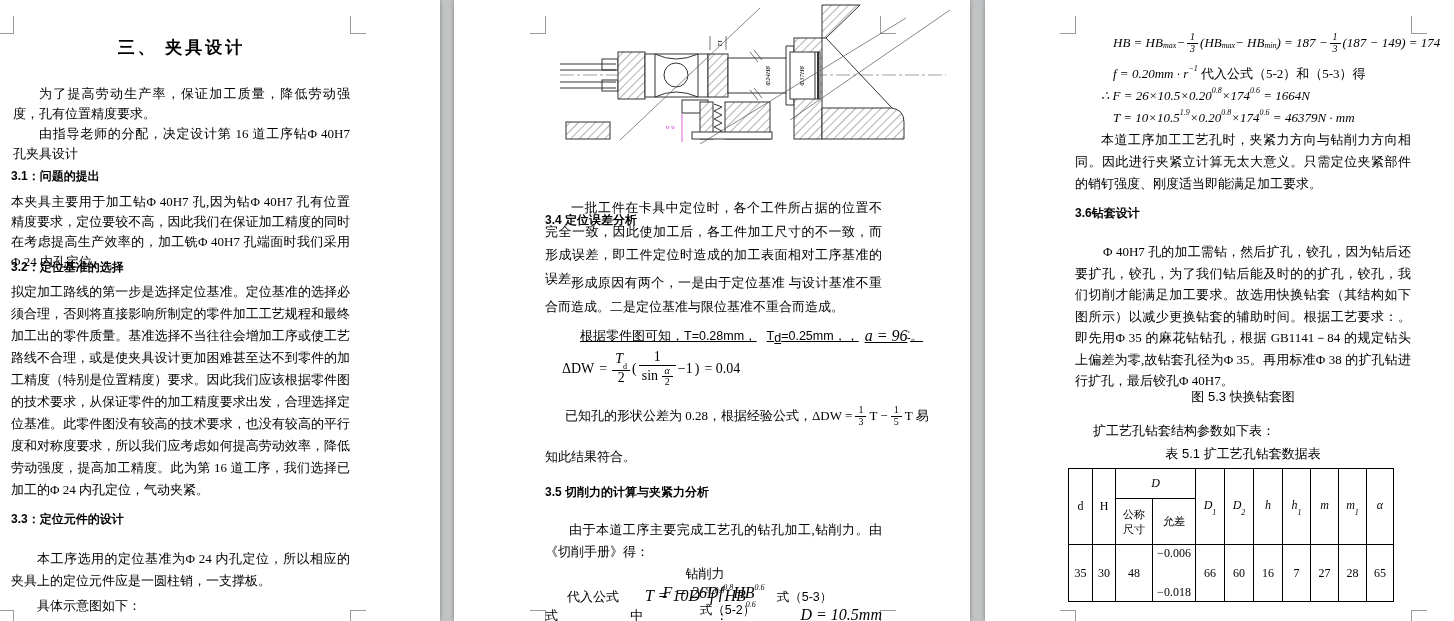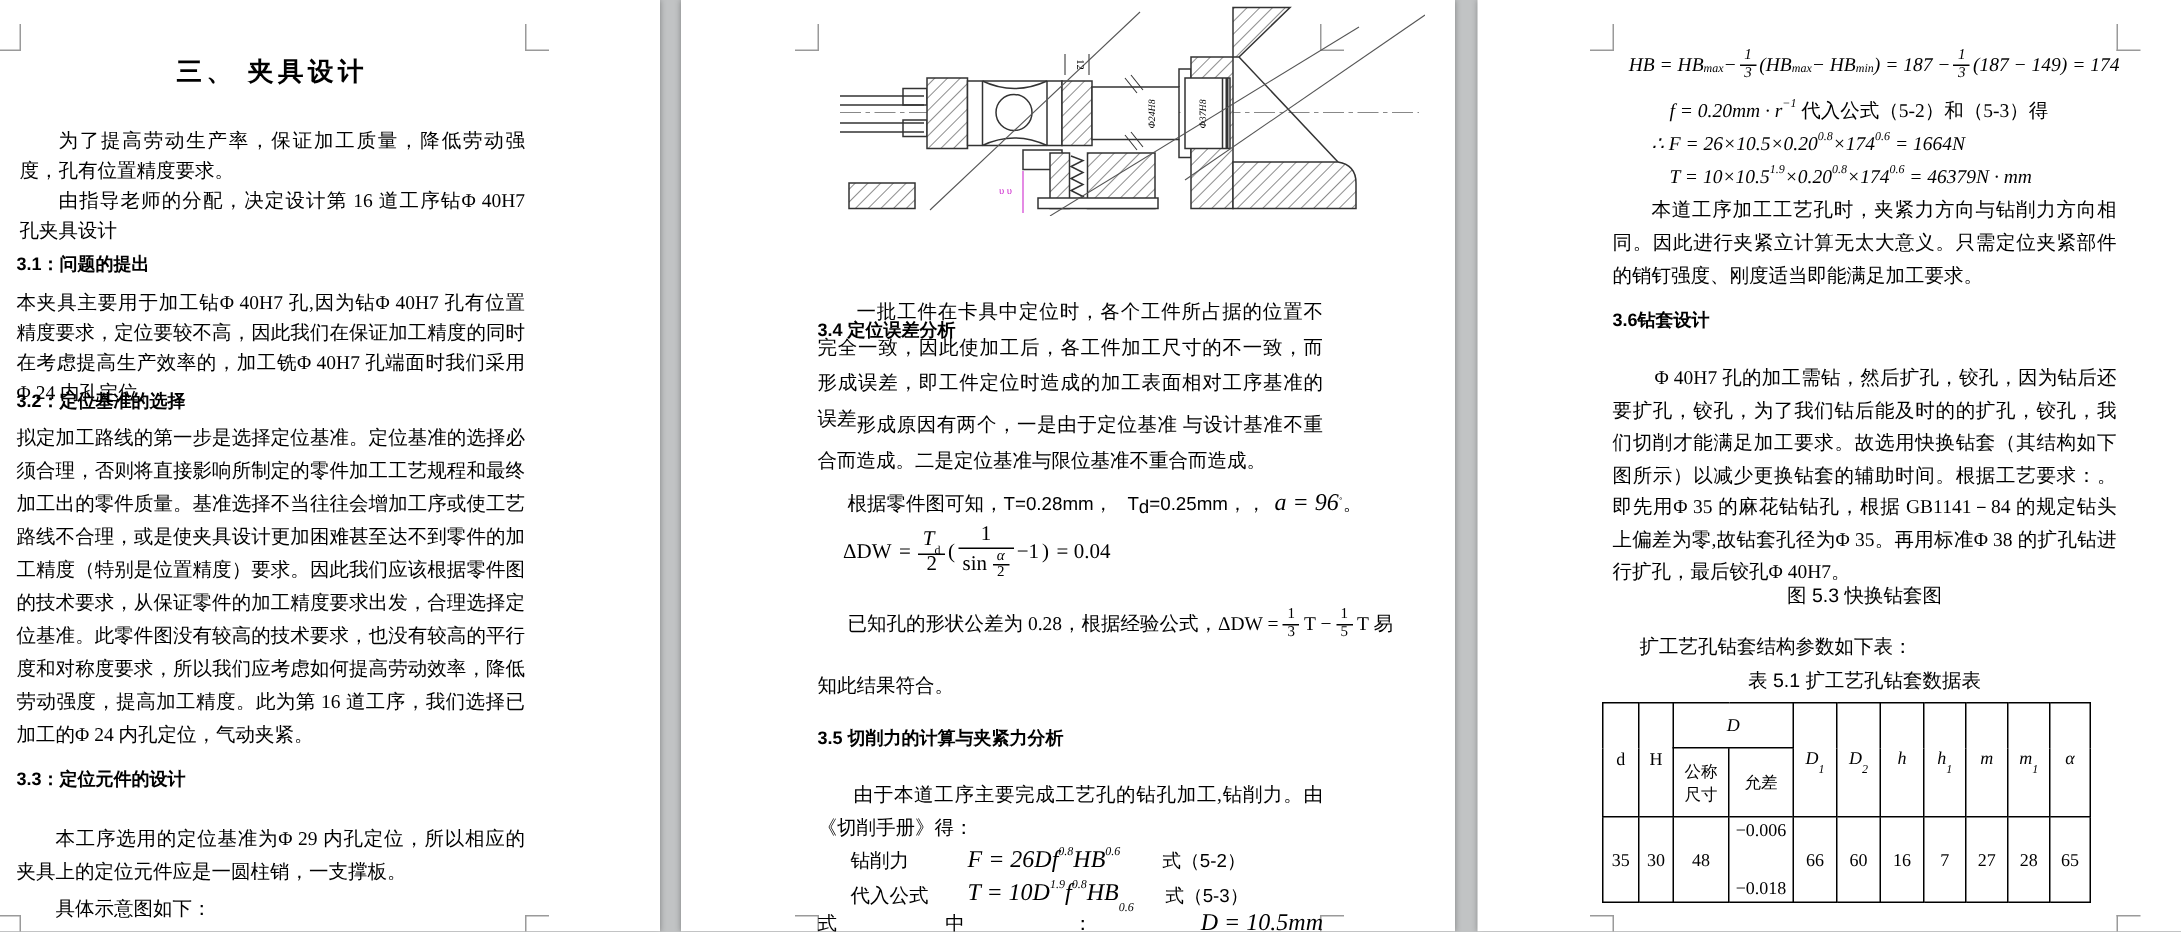--- a/index.html
+++ b/index.html
@@ -8,21 +8,21 @@
   .canvas{position:absolute;left:0;top:0;width:1454px;height:621px;}
   .page{position:absolute;top:0;height:621px;width:516px;background:#fff;
         box-shadow:0 0 4px rgba(0,0,0,.35);}
   #page1{left:-76px;} #page2{left:454px;} #page3{left:985px;}
   .blk{position:absolute;}
   .cn{font-size:13px;line-height:20px;text-align:justify;}
   .hd{font-family:"Liberation Sans",sans-serif;font-weight:700;font-size:12px;line-height:20px;}
   .title{font-family:"Liberation Sans",sans-serif;font-weight:700;font-size:17px;
          letter-spacing:3px;text-align:center;}
   .ind{text-indent:26px;}
-  .math{font-style:italic;font-family:"Liberation Serif",serif;justify-content:flex-end;}
+  .math{font-style:italic;font-family:"Liberation Serif",serif;}
   sup,sub{font-size:8px;}
   sup{position:relative;top:-2px;} sub{position:relative;top:2px;}
   .frac{display:inline-block;vertical-align:middle;text-align:center;line-height:1.05;
         font-family:"Liberation Serif",serif;}
   .frac .num{display:block;border-bottom:1px solid #000;padding:0 3px;}
   .frac .den{display:block;padding:0 3px;}
   .sfrac{font-size:10px;}
   .mark{position:absolute;width:15px;height:17px;border:0 solid #9a9a9a;}
   .tl{border-right-width:1px;border-bottom-width:1px;}
   .tr{border-left-width:1px;border-bottom-width:1px;}
@@ -50,21 +50,21 @@
     <div class="mark br" style="left:426px;top:610px;"></div>
 
     <div class="blk title" style="left:89px;top:36px;width:337px;">三、 夹具设计</div>
     <div class="blk cn ind" style="left:89px;top:84px;width:337px;">为了提高劳动生产率，保证加工质量，降低劳动强度，孔有位置精度要求。</div>
     <div class="blk cn ind" style="left:89px;top:124px;width:337px;">由指导老师的分配，决定设计第 16 道工序钻Φ 40H7 孔夹具设计</div>
     <div class="blk hd" style="left:87px;top:166px;width:337px;">3.1：问题的提出</div>
     <div class="blk cn" style="left:87px;top:192px;width:339px;">本夹具主要用于加工钻Φ 40H7 孔,因为钻Φ 40H7 孔有位置精度要求，定位要较不高，因此我们在保证加工精度的同时在考虑提高生产效率的，加工铣Φ 40H7 孔端面时我们采用Φ 24 内孔定位。</div>
     <div class="blk hd" style="left:87px;top:257px;width:337px;">3.2：定位基准的选择</div>
     <div class="blk cn" style="left:87px;top:281px;width:339px;line-height:22px;">拟定加工路线的第一步是选择定位基准。定位基准的选择必须合理，否则将直接影响所制定的零件加工工艺规程和最终加工出的零件质量。基准选择不当往往会增加工序或使工艺路线不合理，或是使夹具设计更加困难甚至达不到零件的加工精度（特别是位置精度）要求。因此我们应该根据零件图的技术要求，从保证零件的加工精度要求出发，合理选择定位基准。此零件图没有较高的技术要求，也没有较高的平行度和对称度要求，所以我们应考虑如何提高劳动效率，降低劳动强度，提高加工精度。此为第 16 道工序，我们选择已加工的Φ 24 内孔定位，气动夹紧。</div>
     <div class="blk hd" style="left:87px;top:509px;width:337px;">3.3：定位元件的设计</div>
-    <div class="blk cn ind" style="left:87px;top:548px;width:339px;line-height:22px;">本工序选用的定位基准为Φ 29 内孔定位，所以相应的夹具上的定位元件应是一圆柱销，一支撑板。</div>
+    <div class="blk cn ind" style="left:87px;top:548px;width:339px;line-height:22px;">本工序选用的定位基准为Φ 24 内孔定位，所以相应的夹具上的定位元件应是一圆柱销，一支撑板。</div>
     <div class="blk cn ind" style="left:87px;top:596px;width:339px;">具体示意图如下：</div>
   </div>
 
   <div class="page" id="page2">
     <div class="mark tl" style="left:76px;top:16px;"></div>
     <div class="mark tr" style="left:426px;top:16px;"></div>
     <div class="mark bl" style="left:76px;top:610px;"></div>
     <div class="mark br" style="left:426px;top:610px;"></div>
 
     <svg class="blk" style="left:100px;top:2px;" width="396" height="142" viewBox="0 0 396 142">
@@ -142,21 +142,21 @@
       <text transform="rotate(90 164 41)" x="164" y="41" font-size="7" fill="#000" text-anchor="middle">12</text>
       <text transform="rotate(-90 216 74)" x="216" y="74" font-size="6.5" font-style="italic" fill="#000" text-anchor="middle">Φ24H8</text>
       <text transform="rotate(-90 250 74)" x="250" y="74" font-size="6.5" font-style="italic" fill="#000" text-anchor="middle">Φ37H8</text>
       <text x="112" y="127" font-size="7" fill="#cc22cc">υ υ</text>
     </svg>
 
     <div class="blk hd" style="left:91px;top:162px;width:335px;margin-top:48px;">3.4 定位误差分析</div>
     <div class="blk cn ind" style="left:91px;top:196px;width:337px;line-height:23.5px;">一批工件在卡具中定位时，各个工件所占据的位置不完全一致，因此使加工后，各工件加工尺寸的不一致，而形成误差，即工件定位时造成的加工表面相对工序基准的误差。</div>
     <div class="blk cn ind" style="left:91px;top:271px;width:337px;line-height:23.5px;">形成原因有两个，一是由于定位基准 与设计基准不重合而造成。二是定位基准与限位基准不重合而造成。</div>
 
-    <div class="blk frow" style="left:85px;top:326px;width:337px;">
+    <div class="blk frow" style="left:100px;top:326px;width:337px;text-decoration:underline;">
       <span class="cn" style="padding-left:26px;">根据零件图可知，</span>
       <span class="vals">T=0.28mm，</span>
       <span class="vals" style="margin-left:10px;">T</span>
         <sub class="vals">d</sub>
         <span class="vals">=0.25mm，，</span>
       <span class="math" style="margin-left:6px;">a = 96</span>
         <sup>˚</sup>
       <span class="cn">。</span>
     </div>
 
@@ -188,21 +188,21 @@
           <span class="num">1</span>
           <span class="den">5</span>
         </span>
       <span class="cn">T 易</span>
     </div>
     <div class="blk cn" style="left:91px;top:447px;width:337px;">知此结果符合。</div>
 
     <div class="blk hd" style="left:91px;top:482px;width:335px;">3.5 切削力的计算与夹紧力分析</div>
     <div class="blk cn" style="left:91px;top:519px;width:337px;line-height:22px;text-indent:24px;">由于本道工序主要完成工艺孔的钻孔加工,钻削力。由《切削手册》得：</div>
 
-    <div class="blk frow" style="left:91px;top:564px;width:337px;">
+    <div class="blk frow" style="left:91px;top:564px;width:337px;flex-direction:column;">
       <span class="cn" style="margin-left:22px;width:78px;">钻削力</span>
       <span class="math"><span>F = 26Df</span><sup>0.8</sup><span>HB</span><sup>0.6</sup></span>
       <span class="eqlabel" style="margin-left:28px;">式（5-2）</span>
     </div>
     <div class="blk frow" style="left:91px;top:587px;width:337px;">
       <span class="cn" style="margin-left:22px;width:78px;">代入公式</span>
       <span class="math"><span>T = 10D</span><sup>1.9</sup><span>f</span><sup>0.8</sup><span>HB</span><sub>0.6</sub></span>
       <span class="eqlabel" style="margin-left:21px;">式（5-3）</span>
     </div>
     <div class="blk jrow" style="left:91px;top:606px;width:337px;">

